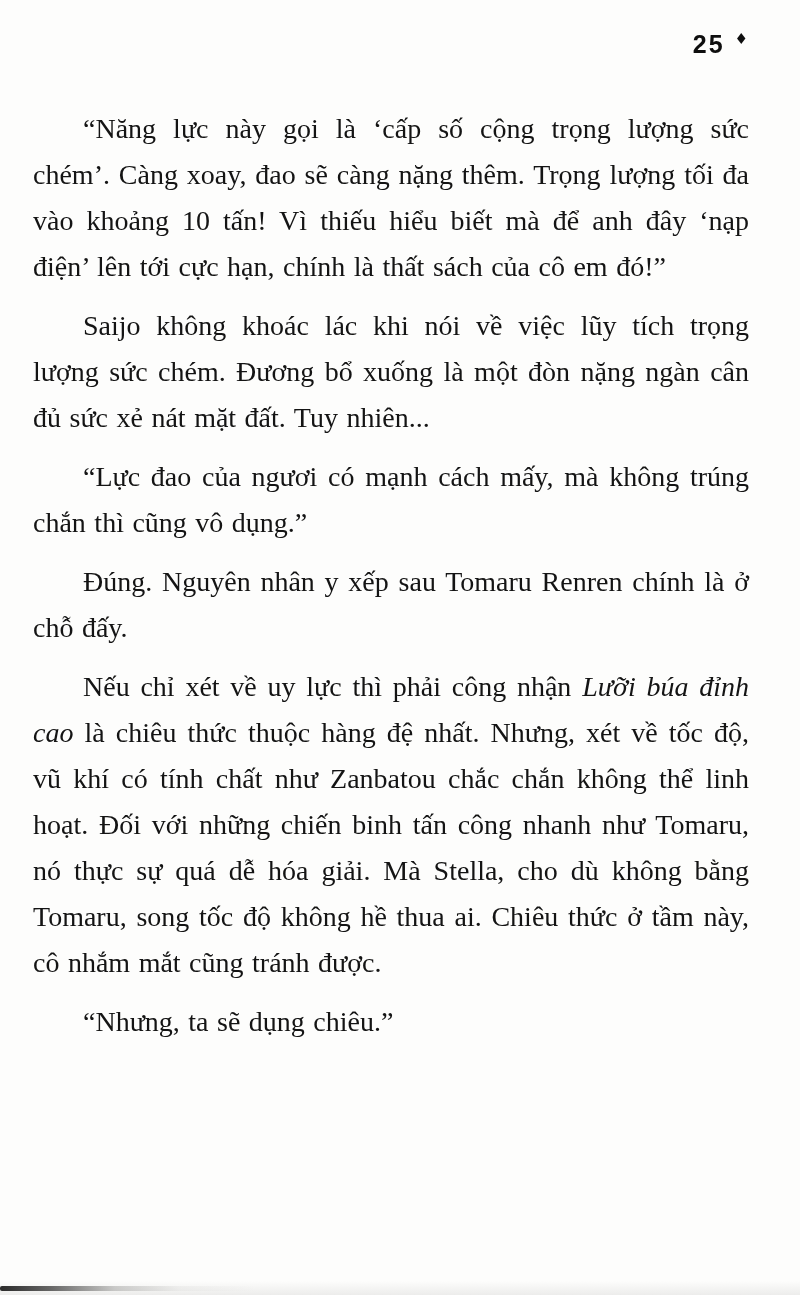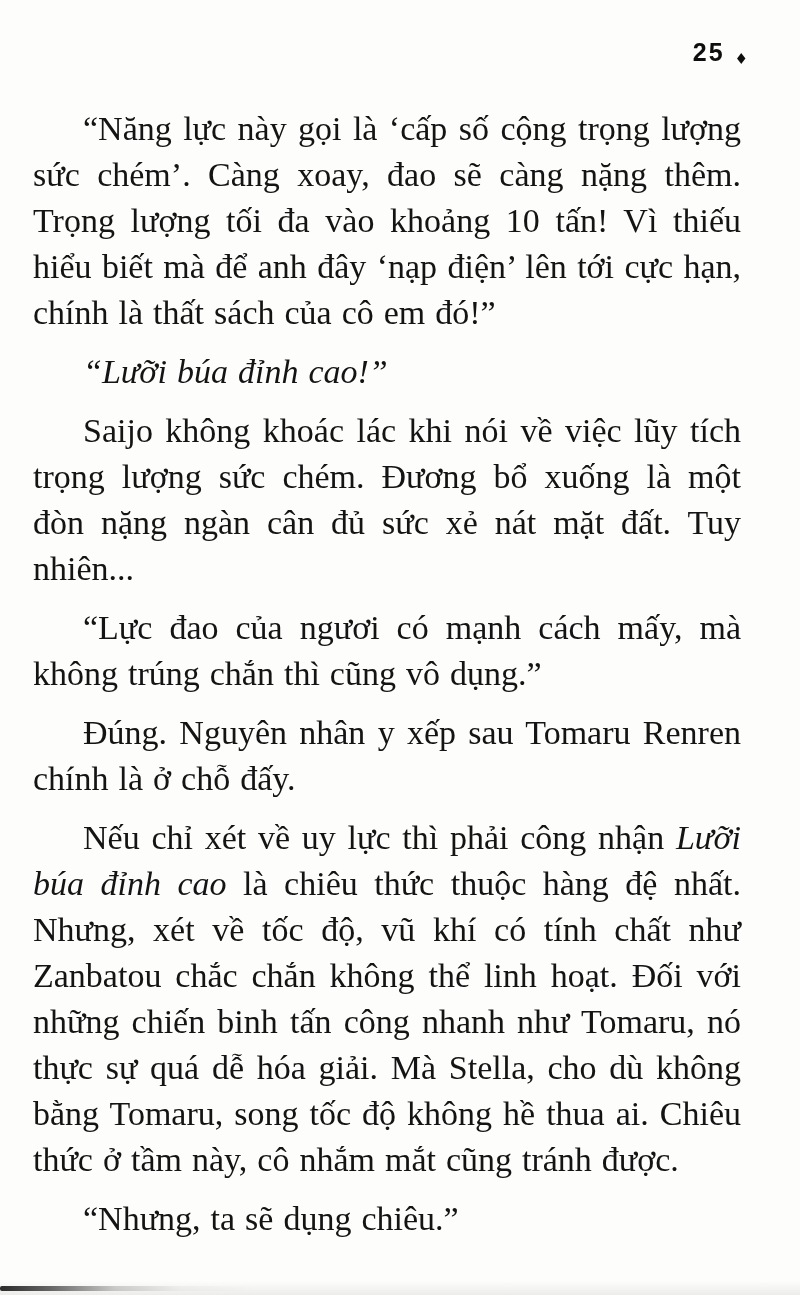--- a/index.html
+++ b/index.html
@@ -12,24 +12,24 @@
     width: 800px;
     height: 1295px;
     margin: 0 auto;
     background: #fdfdfc;
     overflow: hidden;
     color: #141414;
     font-family: "Liberation Serif", "DejaVu Serif", serif;
   }
   .page-header {
     position: absolute;
-    top: 38px;
+    top: 30px;
     right: 52px;
     display: flex;
-    align-items: flex-end;
+    align-items: flex-start;
     gap: 10px;
     margin-left: 45px;
   }
   .page-number {
     font-family: "Liberation Sans", "DejaVu Sans", sans-serif;
     font-weight: 700;
     font-size: 25px;
     letter-spacing: 2px;
     color: #0e0e0e;
     transform: scaleY(1.05);
@@ -42,22 +42,22 @@
     padding-top: 2px;
   }
   .page-body {
     position: absolute;
     left: 33px;
     top: 106px;
     width: 724px;
     text-align: justify;
   }
   .para {
-    margin: 0 16px 13px 0;
-    font-size: 34px;
+    margin: 0 8px 13px 0;
+    font-size: 28px;
     line-height: 46px;
     text-indent: 50px;
     word-spacing: 1.5px;
   }
   .it {
     font-style: italic;
   }
   .scan-shadow-band {
     position: absolute;
     left: 0;
@@ -88,21 +88,20 @@
 
 <div class="page">
 
   <div class="page-header">
     <span class="page-number">25</span>
     <span class="page-ornament">♦</span>
   </div>
 
   <div class="page-body" id="paragraphs">
       <p class="para"><span>“Năng lực này gọi là ‘cấp số cộng trọng lượng sức chém’. Càng xoay, đao sẽ càng nặng thêm. Trọng lượng tối đa vào khoảng 10 tấn! Vì thiếu hiểu biết mà để anh đây ‘nạp điện’ lên tới cực hạn, chính là thất sách của cô em đó!”</span></p>
-      <p class="para"><span class="it">“Lưỡi búa đỉnh cao!”</span></p>
       <p class="para"><span>Saijo không khoác lác khi nói về việc lũy tích trọng lượng sức chém. Đương bổ xuống là một đòn nặng ngàn cân đủ sức xẻ nát mặt đất. Tuy nhiên...</span></p>
       <p class="para"><span>“Lực đao của ngươi có mạnh cách mấy, mà không trúng chắn thì cũng vô dụng.”</span></p>
       <p class="para"><span>Đúng. Nguyên nhân y xếp sau Tomaru Renren chính là ở chỗ đấy.</span></p>
       <p class="para"><span>Nếu chỉ xét về uy lực thì phải công nhận </span><span class="it">Lưỡi búa đỉnh cao</span><span> là chiêu thức thuộc hàng đệ nhất. Nhưng, xét về tốc độ, vũ khí có tính chất như Zanbatou chắc chắn không thể linh hoạt. Đối với những chiến binh tấn công nhanh như Tomaru, nó thực sự quá dễ hóa giải. Mà Stella, cho dù không bằng Tomaru, song tốc độ không hề thua ai. Chiêu thức ở tầm này, cô nhắm mắt cũng tránh được.</span></p>
       <p class="para"><span>“Nhưng, ta sẽ dụng chiêu.”</span></p>
     </div>
 
   <div class="scan-shadow-band"></div>
   <div class="scan-shadow-streak"></div>
 

